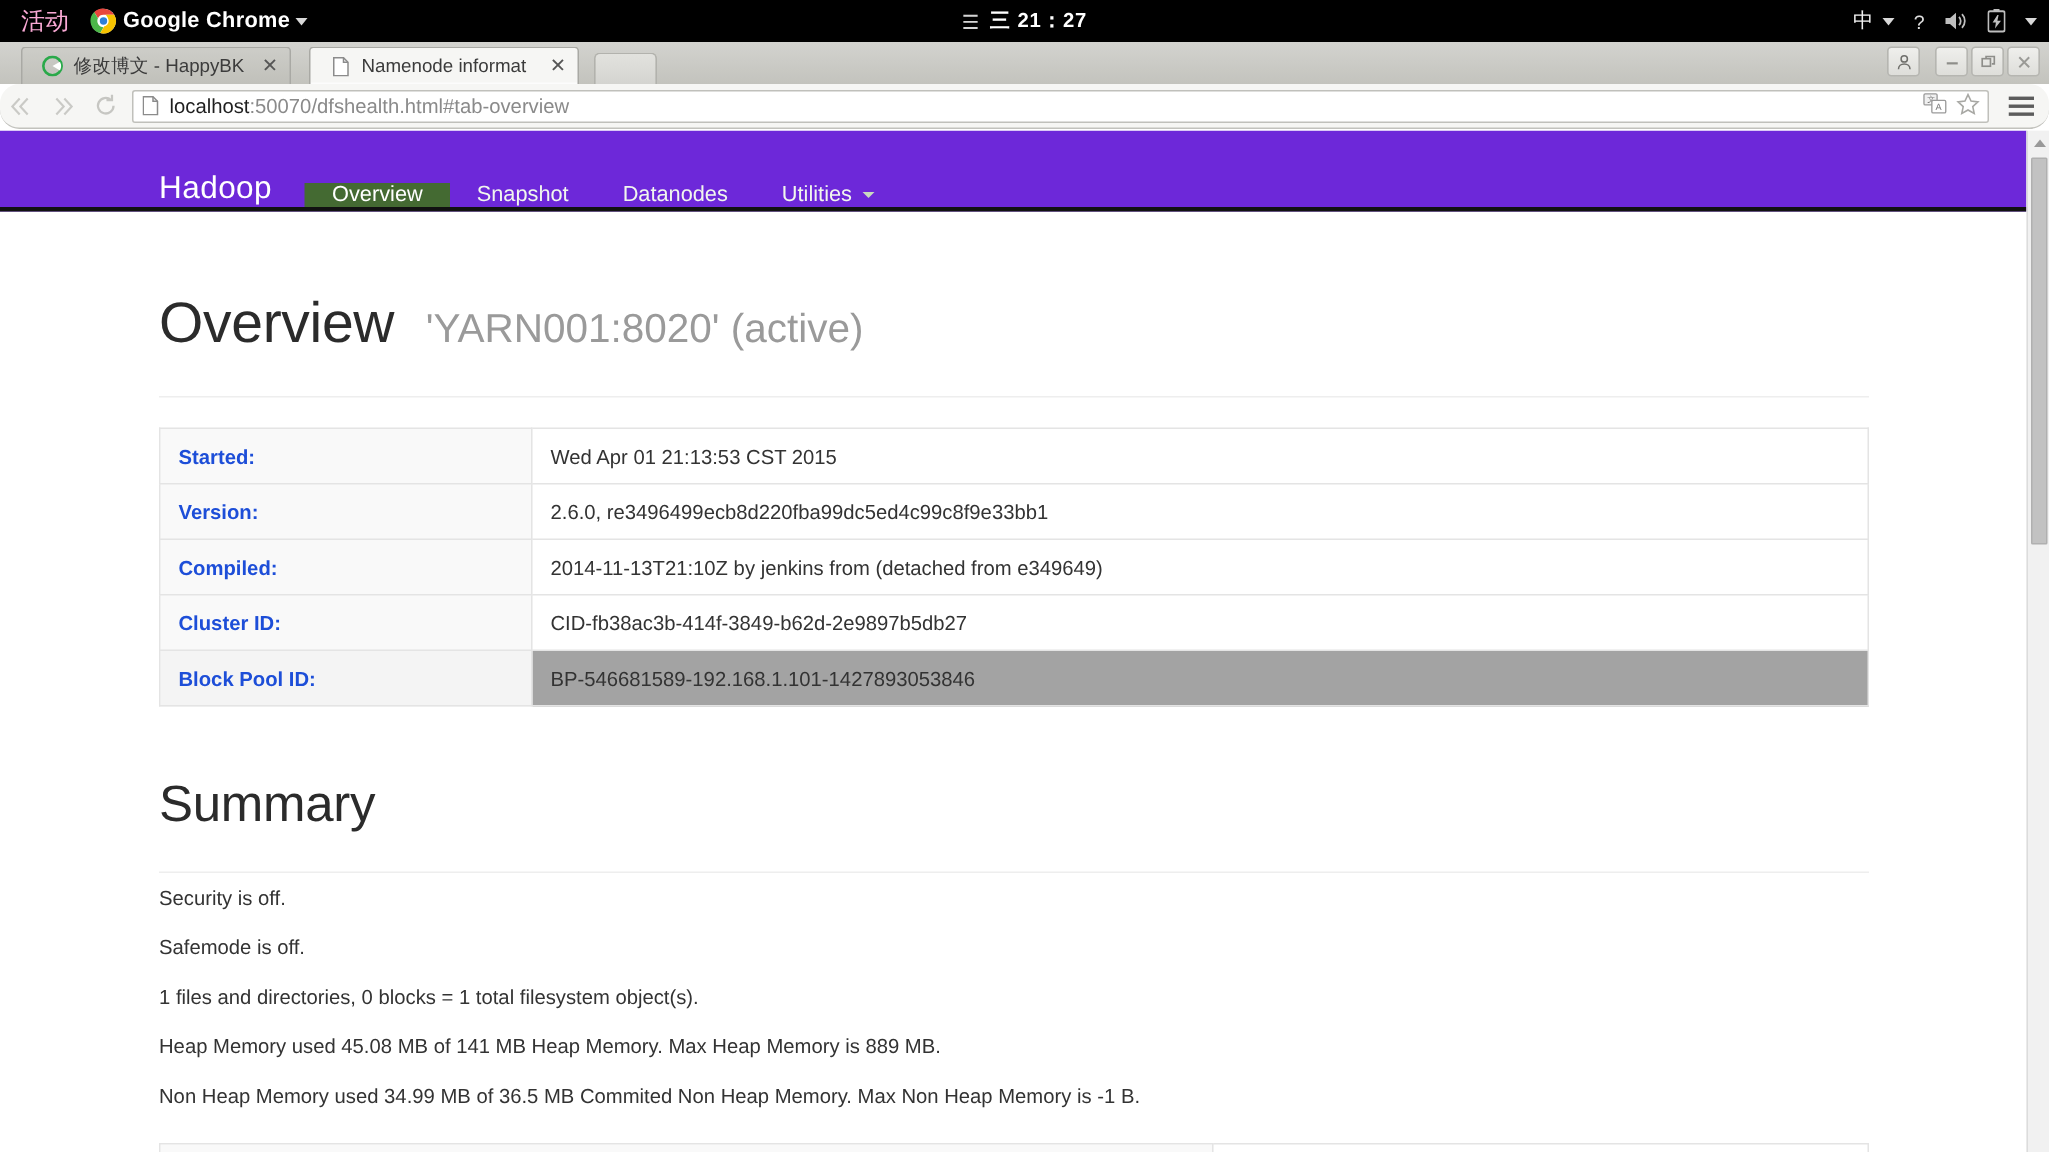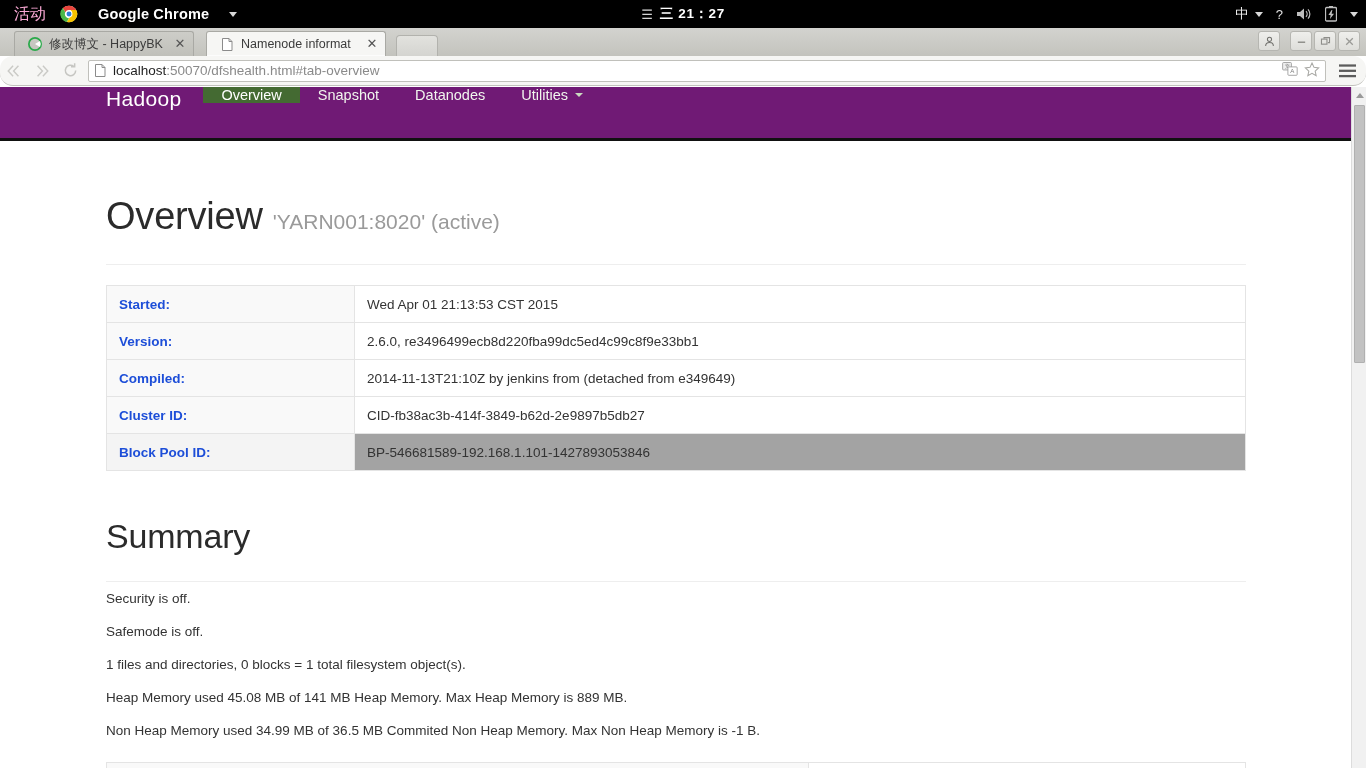--- a/index.html
+++ b/index.html
@@ -17,21 +17,21 @@
     position: absolute; top: 0; left: 0;
     width: 1366px; height: 28px;
     background: #000000;
     color: #ffffff;
     display: flex; align-items: center;
     font-size: 13px;
     z-index: 60;
   }
   .gb-left { display: flex; align-items: center; padding-left: 10px; gap: 10px; }
   .gb-activities { font-size: 16px; color: #f9a8d4; padding: 0 4px; }
-  .gb-app { display: flex; align-items: center; gap: 20px; }
+  .gb-app { display: flex; align-items: center; gap: 4px; }
   .gb-app-name { font-size: 14.5px; font-weight: 600; color: #ffffff; letter-spacing: .2px; }
   .caret-down {
     width: 0; height: 0;
     border-left: 4.5px solid transparent;
     border-right: 4.5px solid transparent;
     border-top: 5px solid #d8d8d8;
     display: inline-block;
   }
   .gb-center {
     position: absolute; left: 0; right: 0;
@@ -184,23 +184,23 @@
     width: 11px; height: 258px;
     background: #c2c2c2;
     border: 1px solid #b0b0b0;
     border-radius: 1px;
   }
 
   
   #hadoop-nav {
     position: absolute; top: 0; left: 0;
     width: 1351px; height: 54px;
-    background: #701a75;
+    background: #6d28d9;
     border-bottom: 3px solid #111111;
-    display: flex; align-items: flex-start;
+    display: flex; align-items: flex-end;
   }
   .nav-brand {
     display: flex; align-items: center;
     padding: 0 22px 0 106px;
     color: #ffffff;
     font-size: 21px;
     letter-spacing: .3px;
   }
   .nav-item {
     display: flex; align-items: center;
@@ -231,23 +231,23 @@
 
   h1.page-title {
     margin: 56px 0 0 0;
     font-size: 38px;
     font-weight: 400;
     color: #2b2b2b;
     line-height: 1;
     letter-spacing: -.2px;
   }
   h1.page-title .subtitle {
-    font-size: 21px;
+    font-size: 27px;
     color: #9a9a9a;
-    margin-left: 10px;
+    margin-left: 21px;
     letter-spacing: 0;
   }
   .hr {
     border-top: 1px solid #eeeeee;
     margin-top: 29px;
   }
 
   table.info {
     width: 1140px;
     border-collapse: collapse;

